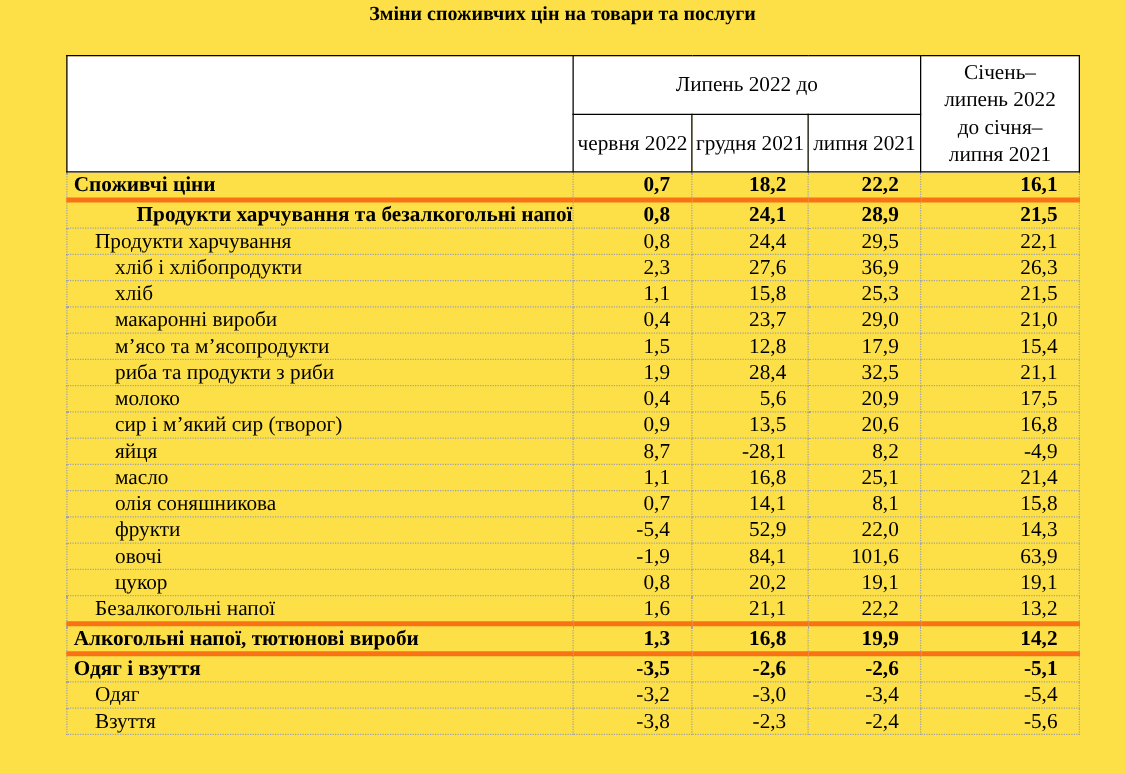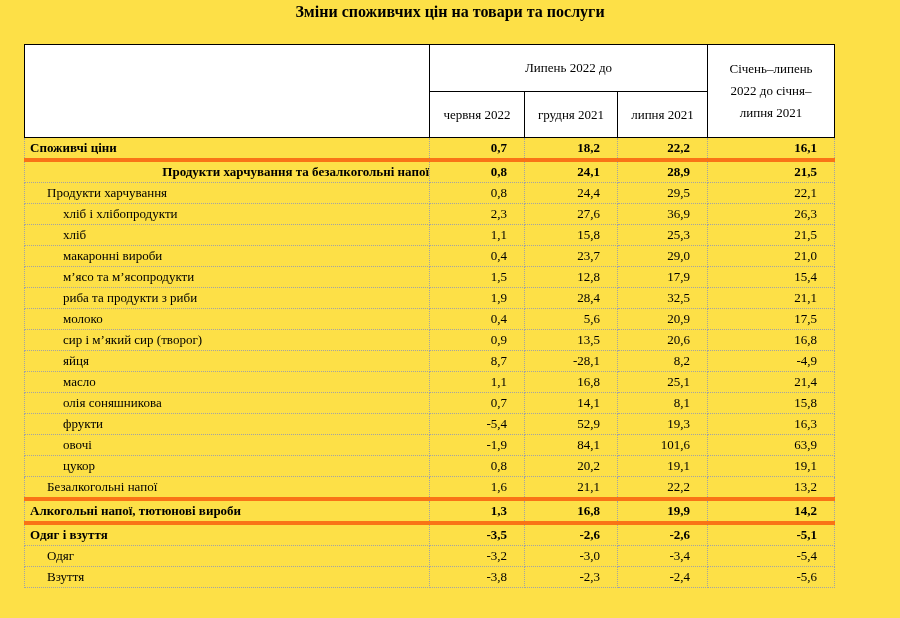--- a/index.html
+++ b/index.html
@@ -24,26 +24,26 @@
   .unit-note {
     position: absolute;
     top: 26px;
     left: 40px;
     width: 812px;
     text-align: right;
     font-size: 13px;
   }
   table.price-table {
     position: absolute;
-    left: 24px;
+    left: 53px;
     top: 44px;
     width: 810px;
     border-collapse: collapse;
     table-layout: fixed;
-    font-size: 13px;
+    font-size: 17px;
   }
   
   thead th {
     border: 1.5px solid #000000;
     font-weight: normal;
     text-align: center;
     vertical-align: middle;
     background: #ffffff;
     padding: 0;
   }
@@ -186,22 +186,22 @@
     <td class="name">олія соняшникова</td>
     <td class="num">0,7</td>
     <td class="num">14,1</td>
     <td class="num">8,1</td>
     <td class="num">15,8</td>
   </tr>
         <tr class="lvl3">
     <td class="name">фрукти</td>
     <td class="num">-5,4</td>
     <td class="num">52,9</td>
-    <td class="num">19,3</td>
-    <td class="num">16,3</td>
+    <td class="num">22,0</td>
+    <td class="num">14,3</td>
   </tr>
         <tr class="lvl3">
     <td class="name">овочі</td>
     <td class="num">-1,9</td>
     <td class="num">84,1</td>
     <td class="num">101,6</td>
     <td class="num">63,9</td>
   </tr>
         <tr class="lvl3">
     <td class="name">цукор</td>

